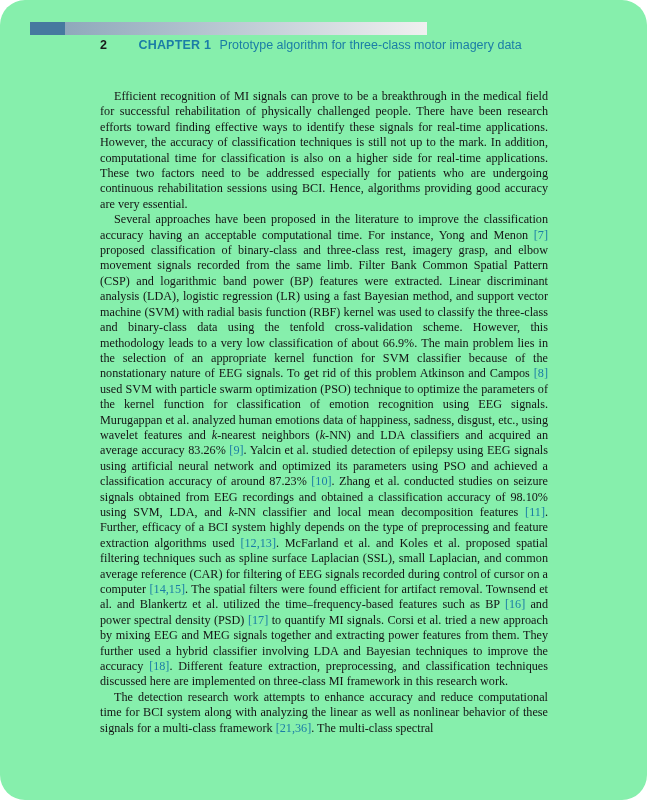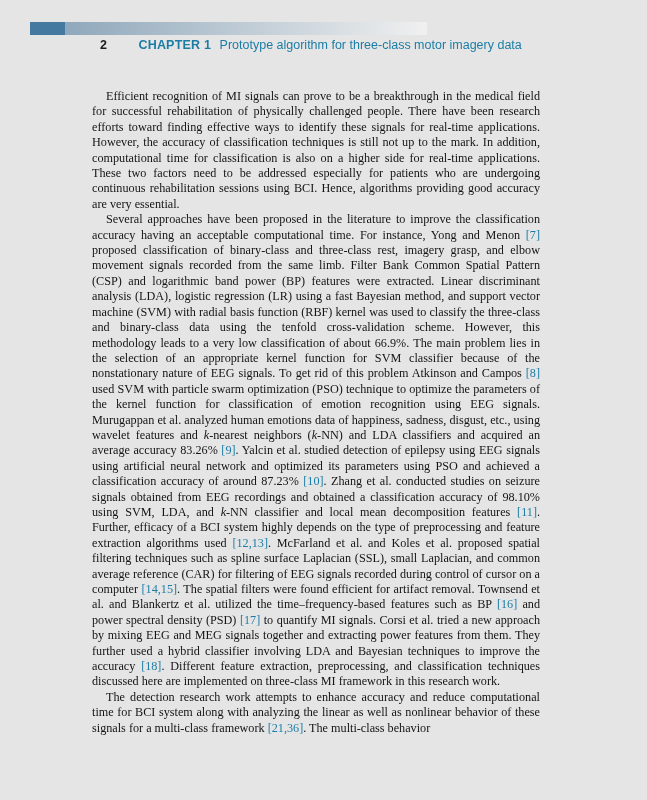--- a/index.html
+++ b/index.html
@@ -11,21 +11,22 @@
     width: 647px;
     height: 800px;
     position: relative;
     font-family: "Liberation Serif", serif;
     color: #141414;
     overflow: hidden;
   }
   .page {
     position: absolute;
     inset: 0;
-    background: #e5e5e5;
+    background: #86efac;
+    border-radius: 25px;
   }
   
   .header-bar {
     position: absolute;
     left: 30px;
     top: 22px;
     height: 13px;
     display: flex;
   }
   .bar-solid {
@@ -59,21 +60,21 @@
     margin-left: 28px;
     letter-spacing: 0.2px;
   }
   .chapter-title {
     color: var(--accent, #1b7da6);
     margin-left: 5px;
   }
   
   .body-text {
     position: absolute;
-    left: 92px;
+    left: 100px;
     top: 89px;
     width: 448px;
   }
   .para {
     margin: 0;
     text-indent: 14px;
     font-size: 12.2px;
     line-height: 15.4px;
     text-align: justify;
   }
@@ -98,16 +99,16 @@
     <div class="header-row">
       <span class="page-num">2</span>
       <span class="chapter-label">CHAPTER 1</span>
       <span class="chapter-title">Prototype algorithm for three-class motor imagery data</span>
     </div>
   </header>
 
   <main class="body-text">
       <p class="para"><span>Efficient recognition of MI signals can prove to be a breakthrough in the medical field for successful rehabilitation of physically challenged people. There have been research efforts toward finding effective ways to identify these signals for real-time applications. However, the accuracy of classification techniques is still not up to the mark. In addition, computational time for classification is also on a higher side for real-time applications. These two factors need to be addressed especially for patients who are undergoing continuous rehabilitation sessions using BCI. Hence, algorithms providing good accuracy are very essential.</span></p>
       <p class="para"><span>Several approaches have been proposed in the literature to improve the classification accuracy having an acceptable computational time. For instance, Yong and Menon </span><span class="cite">[7]</span><span> proposed classification of binary-class and three-class rest, imagery grasp, and elbow movement signals recorded from the same limb. Filter Bank Common Spatial Pattern (CSP) and logarithmic band power (BP) features were extracted. Linear discriminant analysis (LDA), logistic regression (LR) using a fast Bayesian method, and support vector machine (SVM) with radial basis function (RBF) kernel was used to classify the three-class and binary-class data using the tenfold cross-validation scheme. However, this methodology leads to a very low classification of about 66.9%. The main problem lies in the selection of an appropriate kernel function for SVM classifier because of the nonstationary nature of EEG signals. To get rid of this problem Atkinson and Campos </span><span class="cite">[8]</span><span> used SVM with particle swarm optimization (PSO) technique to optimize the parameters of the kernel function for classification of emotion recognition using EEG signals. Murugappan et al. analyzed human emotions data of happiness, sadness, disgust, etc., using wavelet features and </span><span class="italic">k</span><span>-nearest neighbors (</span><span class="italic">k</span><span>-NN) and LDA classifiers and acquired an average accuracy 83.26% </span><span class="cite">[9]</span><span>. Yalcin et al. studied detection of epilepsy using EEG signals using artificial neural network and optimized its parameters using PSO and achieved a classification accuracy of around 87.23% </span><span class="cite">[10]</span><span>. Zhang et al. conducted studies on seizure signals obtained from EEG recordings and obtained a classification accuracy of 98.10% using SVM, LDA, and </span><span class="italic">k</span><span>-NN classifier and local mean decomposition features </span><span class="cite">[11]</span><span>. Further, efficacy of a BCI system highly depends on the type of preprocessing and feature extraction algorithms used </span><span class="cite">[12,13]</span><span>. McFarland et al. and Koles et al. proposed spatial filtering techniques such as spline surface Laplacian (SSL), small Laplacian, and common average reference (CAR) for filtering of EEG signals recorded during control of cursor on a computer </span><span class="cite">[14,15]</span><span>. The spatial filters were found efficient for artifact removal. Townsend et al. and Blankertz et al. utilized the time–frequency-based features such as BP </span><span class="cite">[16]</span><span> and power spectral density (PSD) </span><span class="cite">[17]</span><span> to quantify MI signals. Corsi et al. tried a new approach by mixing EEG and MEG signals together and extracting power features from them. They further used a hybrid classifier involving LDA and Bayesian techniques to improve the accuracy </span><span class="cite">[18]</span><span>. Different feature extraction, preprocessing, and classification techniques discussed here are implemented on three-class MI framework in this research work.</span></p>
-      <p class="para"><span>The detection research work attempts to enhance accuracy and reduce computational time for BCI system along with analyzing the linear as well as nonlinear behavior of these signals for a multi-class framework </span><span class="cite">[21,36]</span><span>. The multi-class behavior</span></p>
+      <p class="para"><span>The detection research work attempts to enhance accuracy and reduce computational time for BCI system along with analyzing the linear as well as nonlinear behavior of these signals for a multi-class framework </span><span class="cite">[21,36]</span><span>. The multi-class spectral</span></p>
     </main>
 
 </div>
 
 </body></html>

